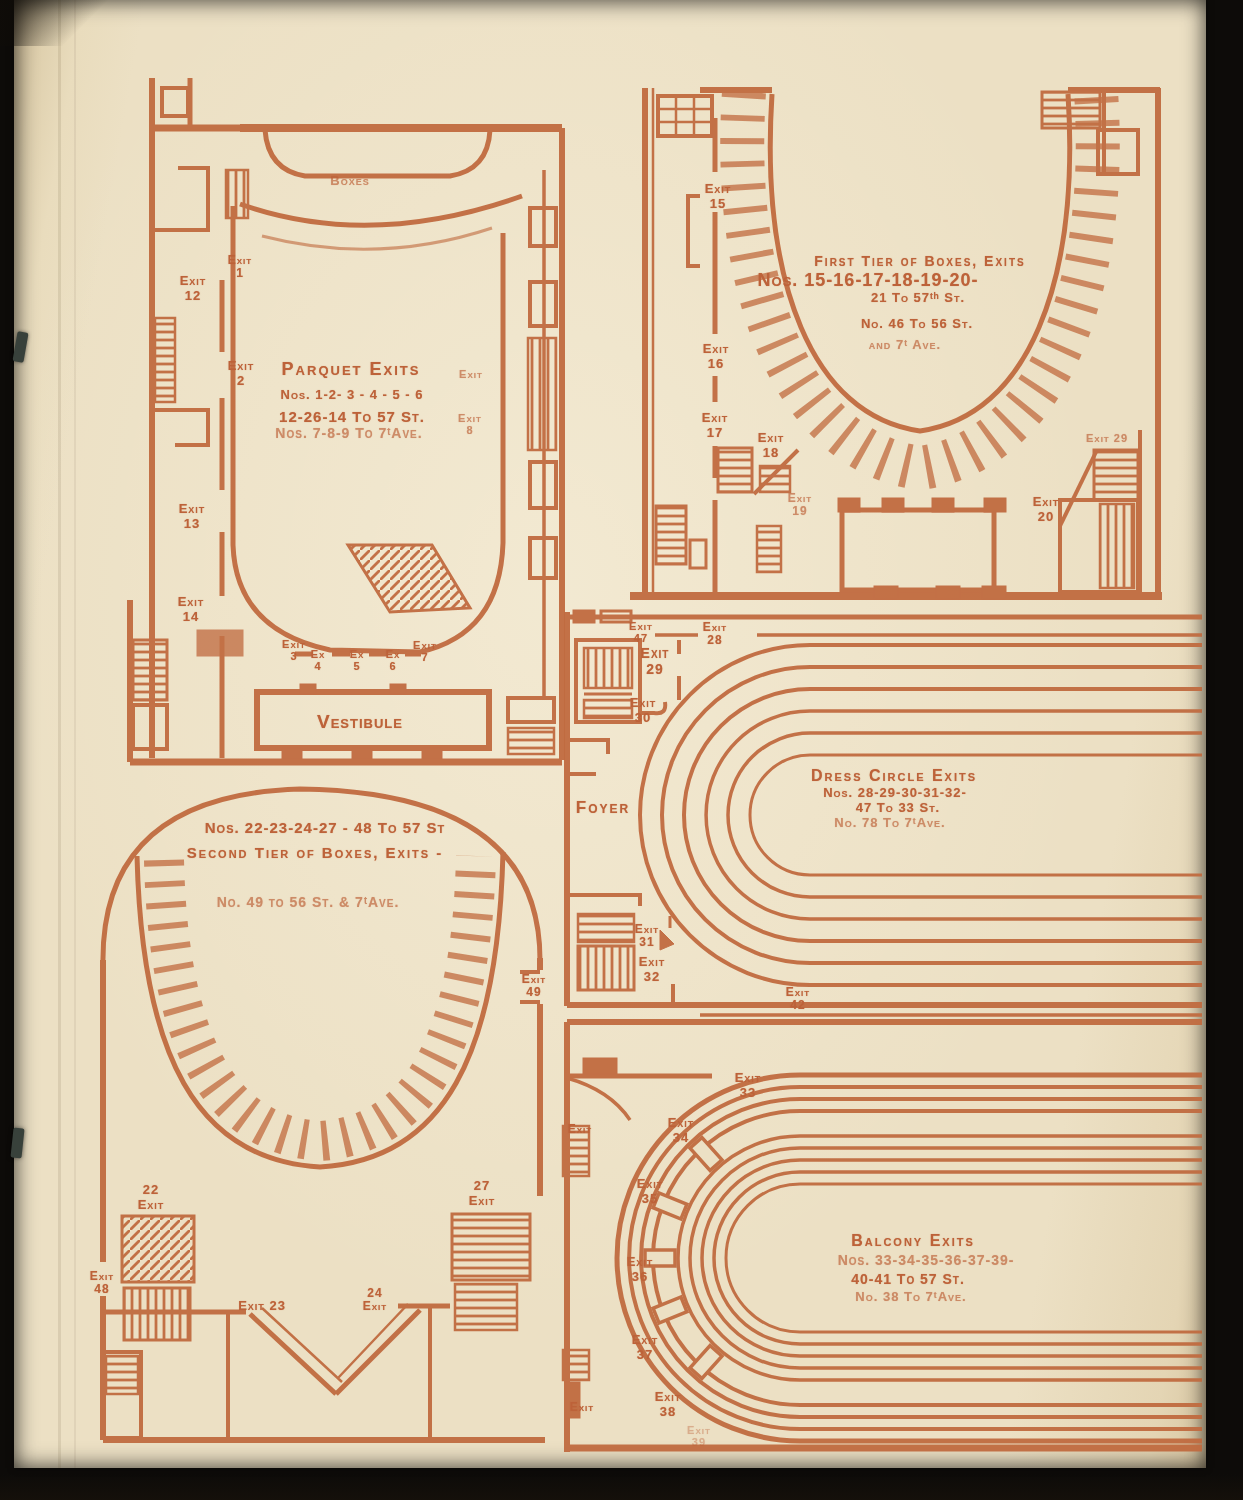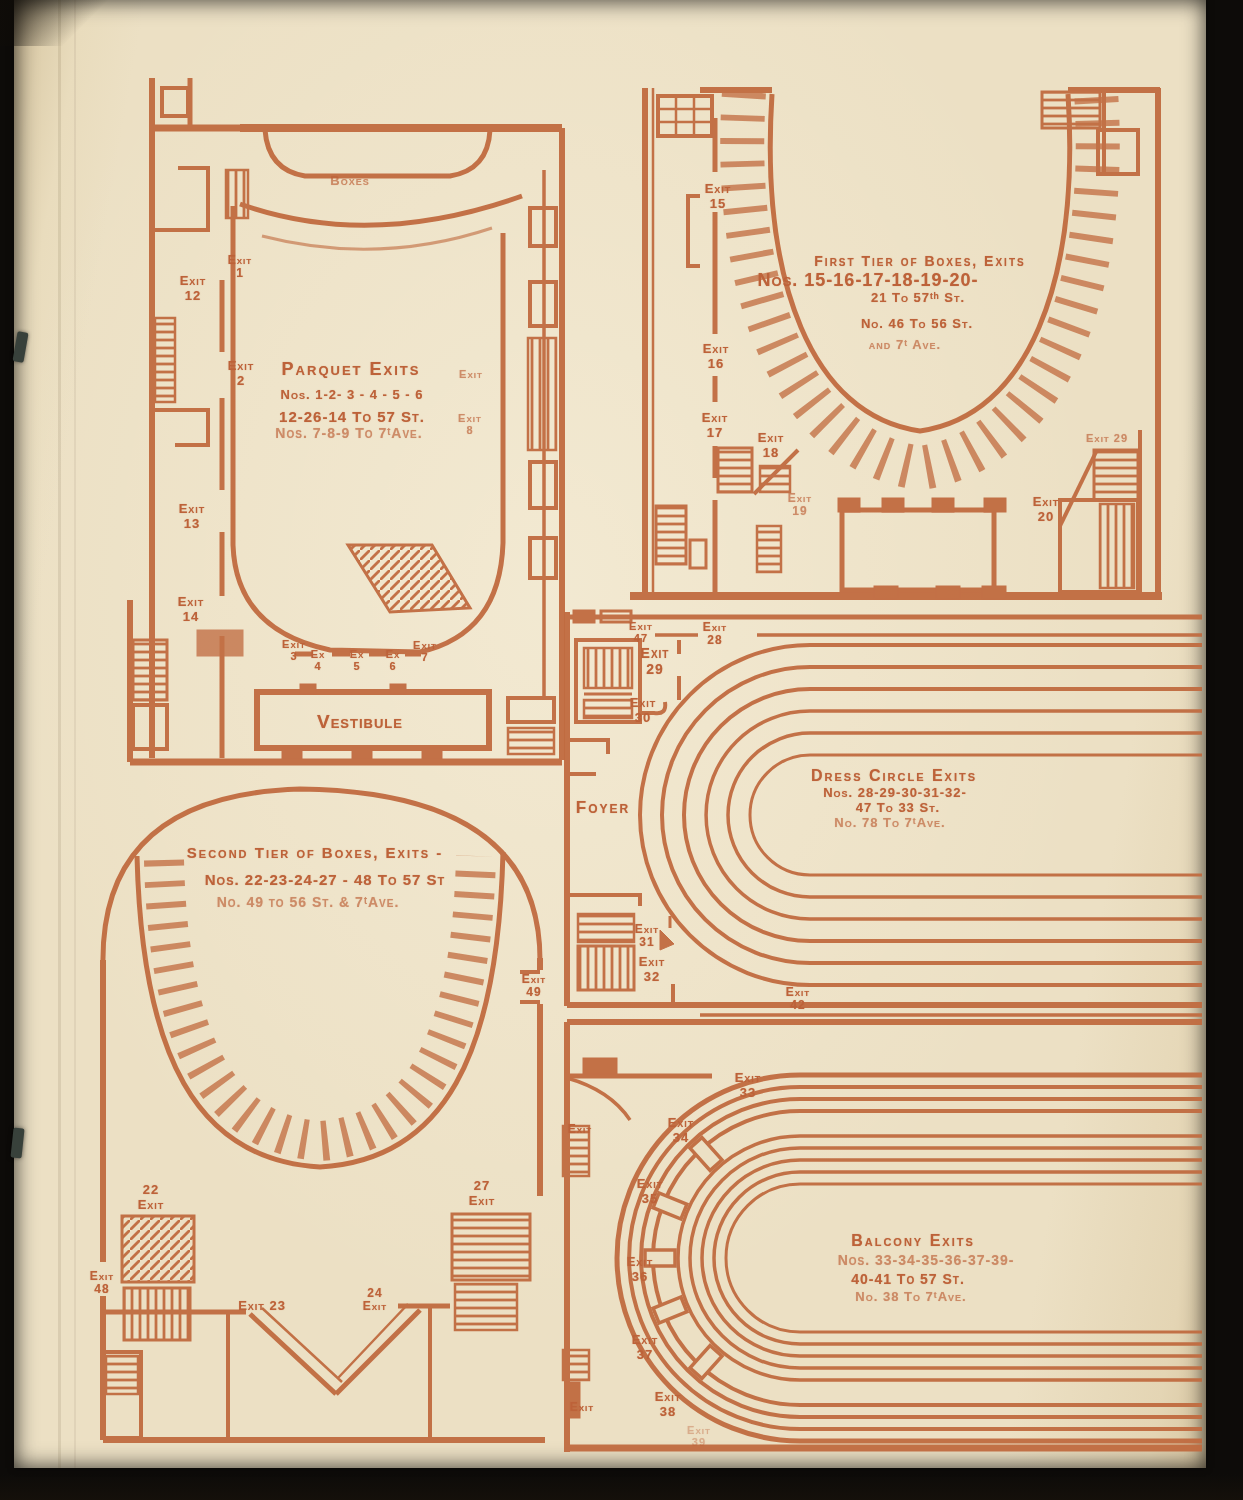--- a/index.html
+++ b/index.html
@@ -281,21 +281,21 @@
       <div class="lbl h" style="left: 890px; top: 823px; font-size: 13px;">No. 78 To 7ᵗAve.</div>
       <div class="lbl" style="left: 647px; top: 936px; font-size: 12px;">Exit
 31</div>
       <div class="lbl" style="left: 652px; top: 970px; font-size: 13px;">Exit
 32</div>
       <div class="lbl" style="left: 798px; top: 999px; font-size: 12px;">Exit
 42</div>
     </div>
   <div class="labels">
       <div class="lbl t" style="left: 315px; top: 853px; font-size: 15px;">Second Tier of Boxes, Exits -</div>
-      <div class="lbl" style="left: 325px; top: 880px; font-size: 15px;">Nos. 22-23-24-27 - 48 To 57 St</div>
+      <div class="lbl" style="left: 325px; top: 828px; font-size: 15px;">Nos. 22-23-24-27 - 48 To 57 St</div>
       <div class="lbl h" style="left: 308px; top: 903px; font-size: 14px;">No. 49 to 56 St. &amp; 7ᵗAve.</div>
       <div class="lbl" style="left: 534px; top: 986px; font-size: 12px;">Exit
 49</div>
       <div class="lbl" style="left: 151px; top: 1198px; font-size: 13px;">22
 Exit</div>
       <div class="lbl" style="left: 482px; top: 1194px; font-size: 13px;">27
 Exit</div>
       <div class="lbl" style="left: 102px; top: 1283px; font-size: 12px;">Exit
 48</div>
       <div class="lbl" style="left: 262px; top: 1306px; font-size: 13px;">Exit 23</div>

